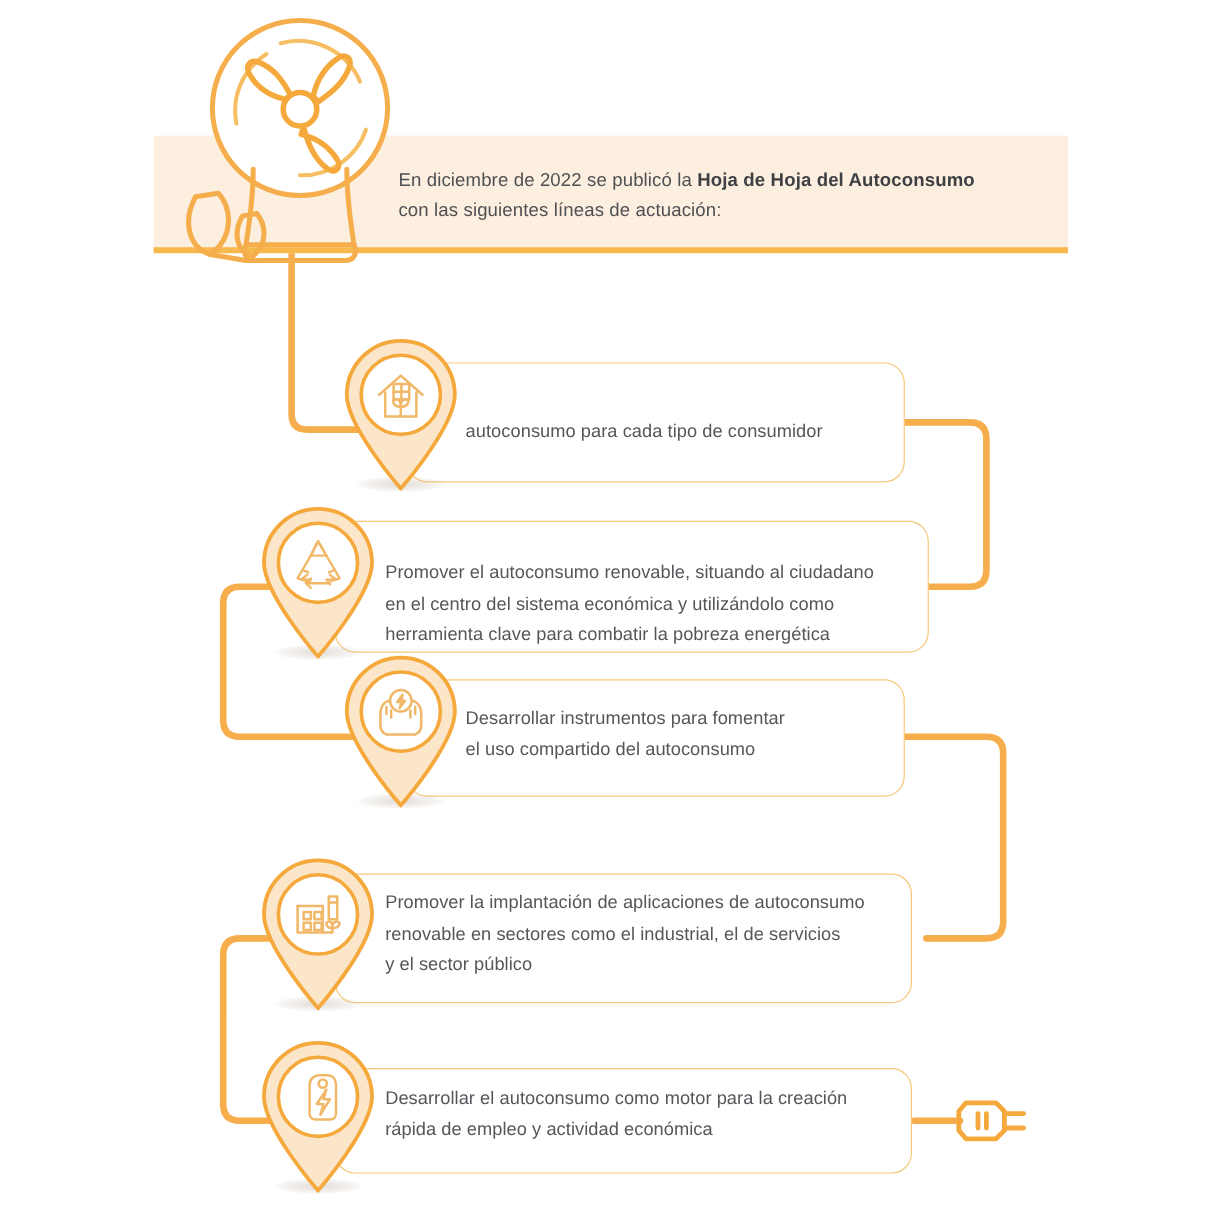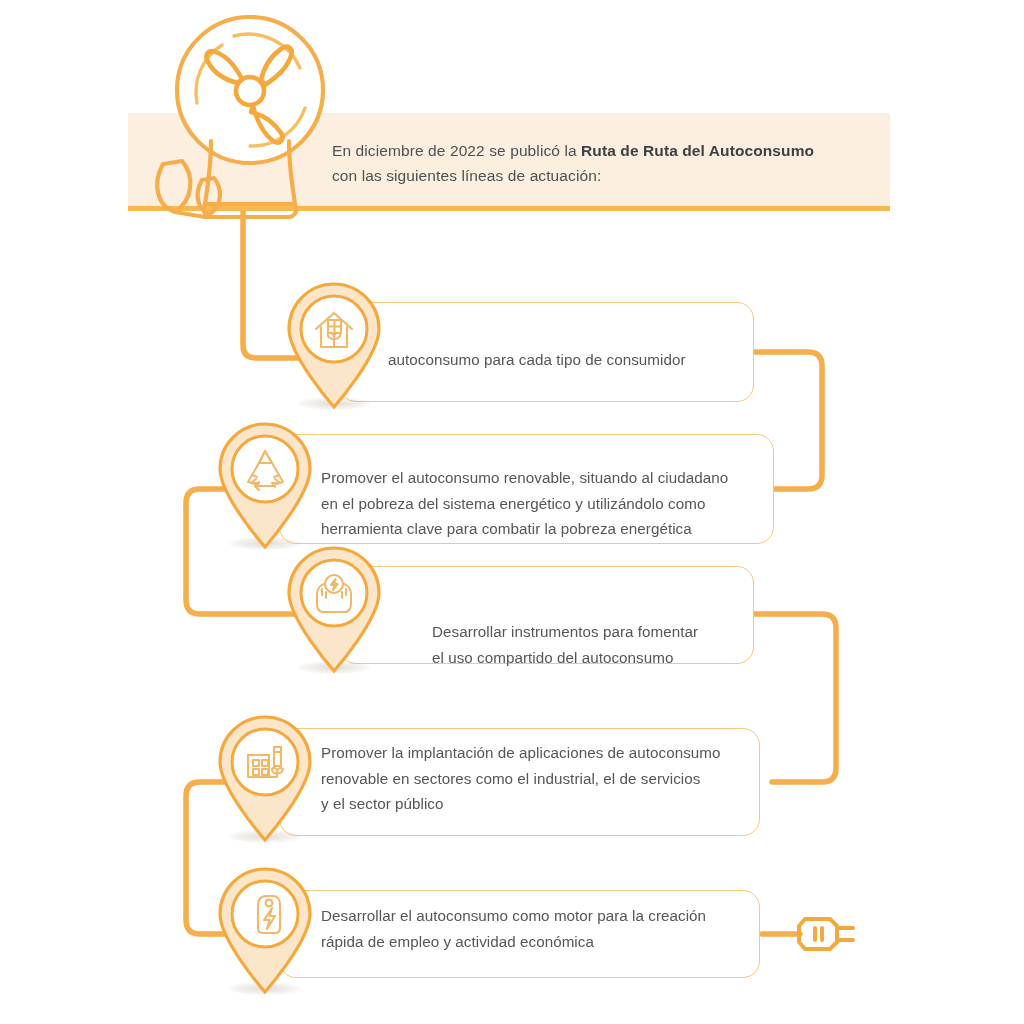--- a/index.html
+++ b/index.html
@@ -131,21 +131,21 @@
 
       <g fill="none" stroke="#f5ae4b" stroke-width="4.2" stroke-linecap="round" stroke-linejoin="round">
         <path d="M13,156 C2,176 7,198 25,204 C43,192 45,168 32,153 Z"></path>
         <path d="M52,172 C44,186 47,201 60,206 C72,197 73,181 64,170 Z"></path>
         <path d="M25,204 L55,209 L95,209"></path>
       </g>
     </svg>
   </div>
 
   <div class="header-text">
-    <span>En diciembre de 2022 se publicó la </span><b>Ruta de Ruta del Autoconsumo</b><br>
+    <span>En diciembre de 2022 se publicó la </span><b>Hoja de Hoja del Autoconsumo</b><br>
     <span>con las siguientes líneas de actuación:</span>
   </div>
 
   <div class="item">
     <div class="card" style="left:339px; top:302px; width:415px; height:100px;"></div>
     <div class="card-text" style="left:388px; top:321px; width:360px;">
       <br>
       <span>autoconsumo para cada tipo de consumidor</span>
     </div>
     <div class="pin-shadow" style="left:297px; top:397px;"></div>
@@ -163,21 +163,21 @@
           <path d="M54,62 C59,62 61,59 60,56 C57,55 54,57 54,60"></path>
         </g>
       </svg>
     </div>
   </div>
 
   <div class="item">
     <div class="card" style="left:279px; top:434px; width:495px; height:110px;"></div>
     <div class="card-text" style="left:321px; top:465px; width:450px;">
       <span>Promover el autoconsumo renovable, situando al ciudadano</span><br>
-      <span>en el pobreza del sistema energético y utilizándolo como</span><br>
+      <span>en el centro del sistema económica y utilizándolo como</span><br>
       <span>herramienta clave para combatir la pobreza energética</span>
     </div>
     <div class="pin-shadow" style="left:228px; top:537px;"></div>
     <div class="pin" style="left:211px; top:417px;">
       <svg width="108" height="132" viewBox="0 0 108 132">
         <path d="M54,130 C54,130 9,79 9,52 A45,45 0 1 1 99,52 C99,79 54,130 54,130 Z" fill="#fbe6ca" stroke="#f5a93c" stroke-width="3.2"></path>
         <circle cx="54" cy="52" r="33" fill="#ffffff" stroke="#f5a93c" stroke-width="3"></circle>
 
         <g fill="none" stroke="#f0b868" stroke-width="2" stroke-linecap="round" stroke-linejoin="round">
           <path d="M54,34 L61,46 L54.5,46 L48,46 Z"></path>
@@ -189,21 +189,21 @@
           <path d="M69,66 L61,66 L64,70 M69,66 L64,62"></path>
           <path d="M44,69 L64,69"></path>
           <path d="M44,69 L48,73 M44,69 L48,65"></path>
         </g>
       </svg>
     </div>
   </div>
 
   <div class="item">
     <div class="card" style="left:339px; top:566px; width:415px; height:98px;"></div>
-    <div class="card-text" style="left:388px; top:619px; width:360px;margin-left:44px;">
+    <div class="card-text" style="left:388px; top:586px; width:360px;">
       <span>Desarrollar instrumentos para fomentar</span><br>
       <span>el uso compartido del autoconsumo</span>
     </div>
     <div class="pin-shadow" style="left:297px; top:661px;"></div>
     <div class="pin" style="left:280px; top:541px;">
       <svg width="108" height="132" viewBox="0 0 108 132">
         <path d="M54,130 C54,130 9,79 9,52 A45,45 0 1 1 99,52 C99,79 54,130 54,130 Z" fill="#fbe6ca" stroke="#f5a93c" stroke-width="3.2"></path>
         <circle cx="54" cy="52" r="33" fill="#ffffff" stroke="#f5a93c" stroke-width="3"></circle>
 
         <g fill="none" stroke="#f0b868" stroke-width="2.1" stroke-linecap="round" stroke-linejoin="round">

